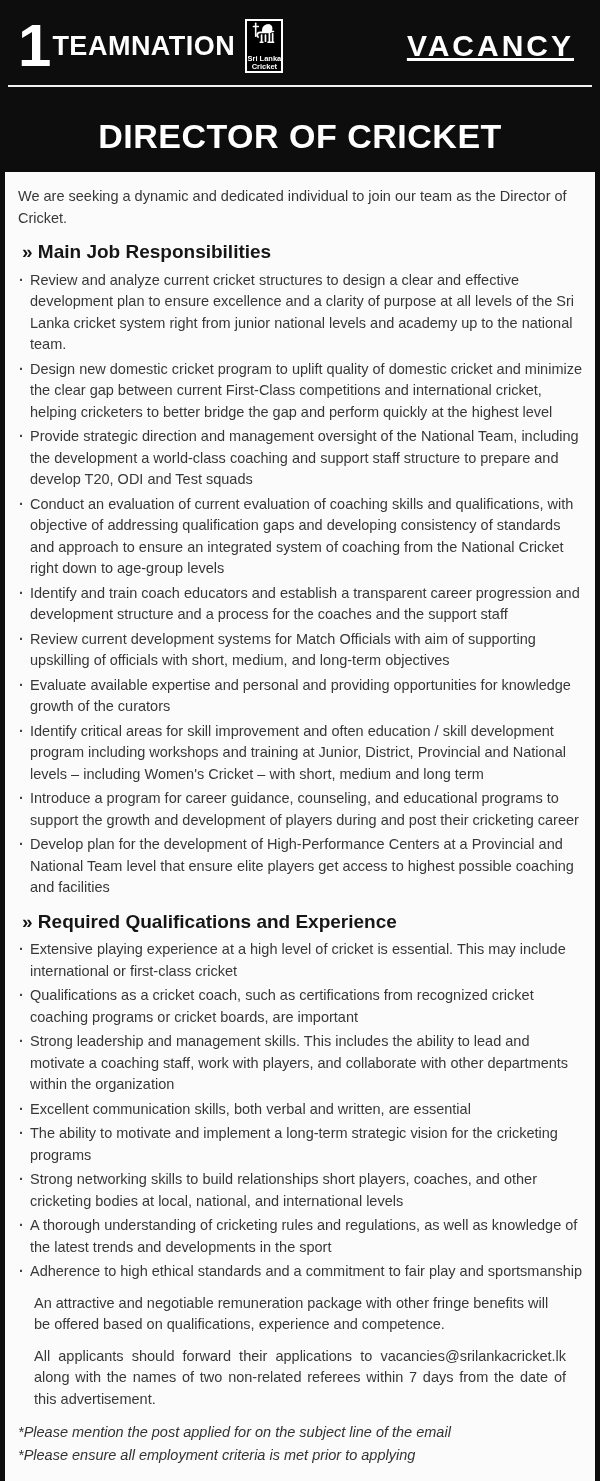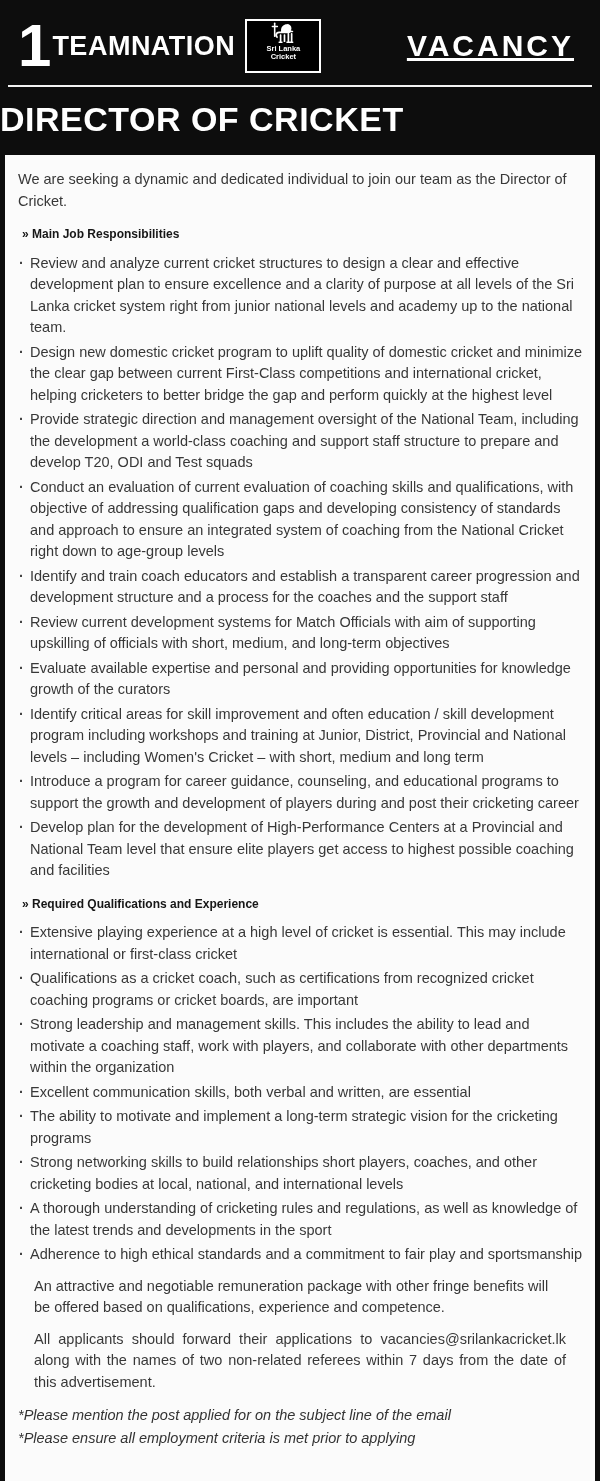--- a/index.html
+++ b/index.html
@@ -30,62 +30,63 @@
     margin-right: 3px;
   }
   .logo-stack { display: flex; flex-direction: row; }
   .logo-stack span {
     font-size: 27px;
     font-weight: 800;
     line-height: 26px;
     letter-spacing: 0.5px;
   }
   .slc-box {
-    width: 76px; height: 54px;
+    width: 38px; height: 54px;
     border: 2px solid #fff;
     background: #000;
     margin-left: 10px;
     display: flex; flex-direction: column;
-    align-items: center; justify-content: flex-start;
+    align-items: center; justify-content: space-between;
     color: #fff;
   }
   .slc-box svg { width: 26px; height: 24px; display: block; }
   .slc-text { font-size: 7.5px; line-height: 8px; text-align: center; font-weight: bold; }
   .vacancy {
     margin-left: auto;
     color: #fff;
     font-size: 30px;
     font-weight: 800;
     letter-spacing: 3px;
     text-decoration: underline;
   }
 
   
   .divider { height: 2px; background: #f2f2f2; margin: 0 8px; }
   .title-band {
     color: #fff;
+    text-align: center;
     font-size: 34px;
     font-weight: 800;
     letter-spacing: 0.5px;
-    padding: 13px 0 16px;
+    padding: 30px 0 16px;
   }
 
   
   .panel {
     background: #fbfbfb;
     margin: 0 5px;
     padding: 9px 11px 10px 11px;
     color: #383838;
     font-size: 14.5px;
     line-height: 21.5px;
     flex: 1 0 auto;
   }
   .panel p.intro { margin: 5px 2px 10px; }
   .sec-heading {
-    font-size: 12px;
+    font-size: 19px;
     font-weight: bold;
     color: #161616;
     margin: 12px 2px 7px 6px;
   }
   ul.bullets { list-style: none; margin: 0 0 4px 0; }
   ul.bullets li {
     position: relative;
     padding-left: 14px;
     margin-bottom: 3px;
   }

